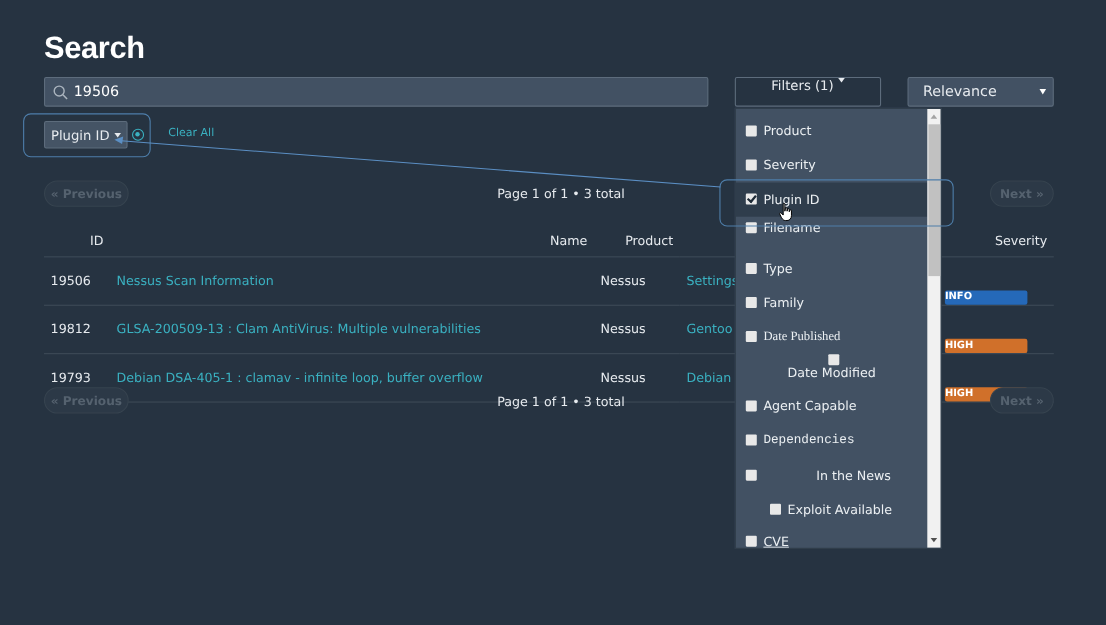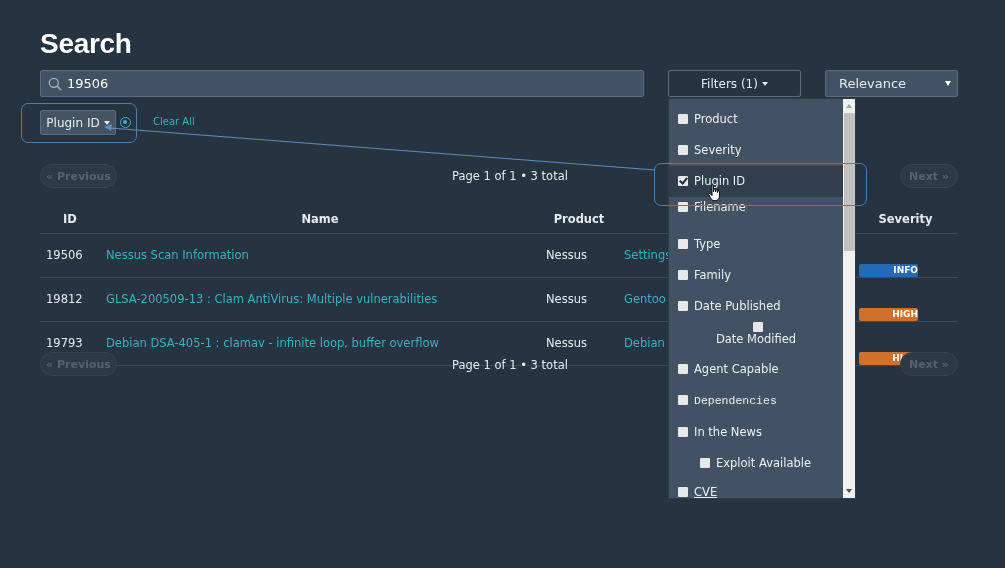--- a/index.html
+++ b/index.html
@@ -48,35 +48,35 @@
   .pager-btn {
     position: absolute; height: 24px; border-radius: 12px;
     border: 1px solid #36434f; background: #2c3947; color: #55626f;
     font-size: 11px; font-weight: bold; display: flex; align-items: center; justify-content: center;
   }
   .page-info { position: absolute; font-size: 11.5px; color: #e7ebef; }
   table.results {
     position: absolute; left: 40px; top: 205px; width: 918px; border-collapse: collapse;
   }
   table.results th {
-    text-align: center; font-size: 11.5px; font-weight: bold; color: #e7ebef; height: 28px;
+    text-align: right; font-size: 11.5px; font-weight: normal; color: #e7ebef; height: 28px;
     border-bottom: 1px solid #3d4a57; padding: 0 6px;
   }
   table.results td {
     font-size: 11.5px; height: 29px; border-bottom: 1px solid #3d4a57; padding: 0 6px; color: #e7ebef;
   }
   table.results td.link { color: #3ab1c1; }
   .badge {
-    display: inline-block; width: 59px; height: 13px; border-radius: 2px;
-    font-size: 9px; font-weight: bold; color: #ffffff; text-align: right; line-height: 13px; margin-top: 30px;
+    display: inline-block; width: 75px; height: 13px; border-radius: 2px;
+    font-size: 9px; font-weight: bold; color: #ffffff; text-align: left; line-height: 13px; margin-top: 30px;
   }
   .filters-btn {
     position: absolute; left: 668px; top: 70px; width: 133px; height: 27px;
     background: #263341; border: 1px solid #5d6c7c; border-radius: 2px;
-    color: #e7ebef; font-size: 12px; display: flex; align-items: center; justify-content: center;
+    color: #e7ebef; font-size: 12px; display: flex; align-items: flex-start; justify-content: center;
   }
   .sort-select {
     position: absolute; left: 825px; top: 70px; width: 133px; height: 27px;
     background: #425163; border: 1px solid #5d6c7c; border-radius: 2px;
     color: #e7ebef; font-size: 13px; display: flex; align-items: center; padding-left: 13px;
   }
   .sort-select .tri { position: absolute; right: 6px; top: 10px; width: 0; height: 0;
     border-left: 3px solid transparent; border-right: 3px solid transparent; border-top: 5px solid #ffffff; }
   .dropdown {
     position: absolute; left: 668px; top: 98px; width: 188px; height: 401px;
@@ -200,37 +200,37 @@
         <span>Filename</span>
       </div>
       <div class="item" style="top: 129.2px;">
         <span class="cb"></span>
         <span>Type</span>
       </div>
       <div class="item" style="top: 160.5px;">
         <span class="cb"></span>
         <span>Family</span>
       </div>
-      <div class="item" style="top: 191.8px;">
+      <div class="item" style="top: 191.8px; font-family: Liberation Serif, serif;">
         <span class="cb"></span>
         <span>Date Published</span>
       </div>
       <div class="item" style="top: 223.1px; flex-direction: column;">
         <span class="cb"></span>
         <span>Date Modified</span>
       </div>
       <div class="item" style="top: 254.4px;">
         <span class="cb"></span>
         <span>Agent Capable</span>
       </div>
       <div class="item" style="top: 285.7px; font-family: Liberation Mono, monospace;">
         <span class="cb"></span>
         <span>Dependencies</span>
       </div>
-      <div class="item" style="top: 317px;">
+      <div class="item" style="top: 317px; gap: 48px;">
         <span class="cb"></span>
         <span>In the News</span>
       </div>
       <div class="item" style="top: 348.3px; padding-left: 22px;">
         <span class="cb"></span>
         <span>Exploit Available</span>
       </div>
       <div class="item" style="top: 377px; text-decoration: underline;">
         <span class="cb"></span>
         <span>CVE</span>

